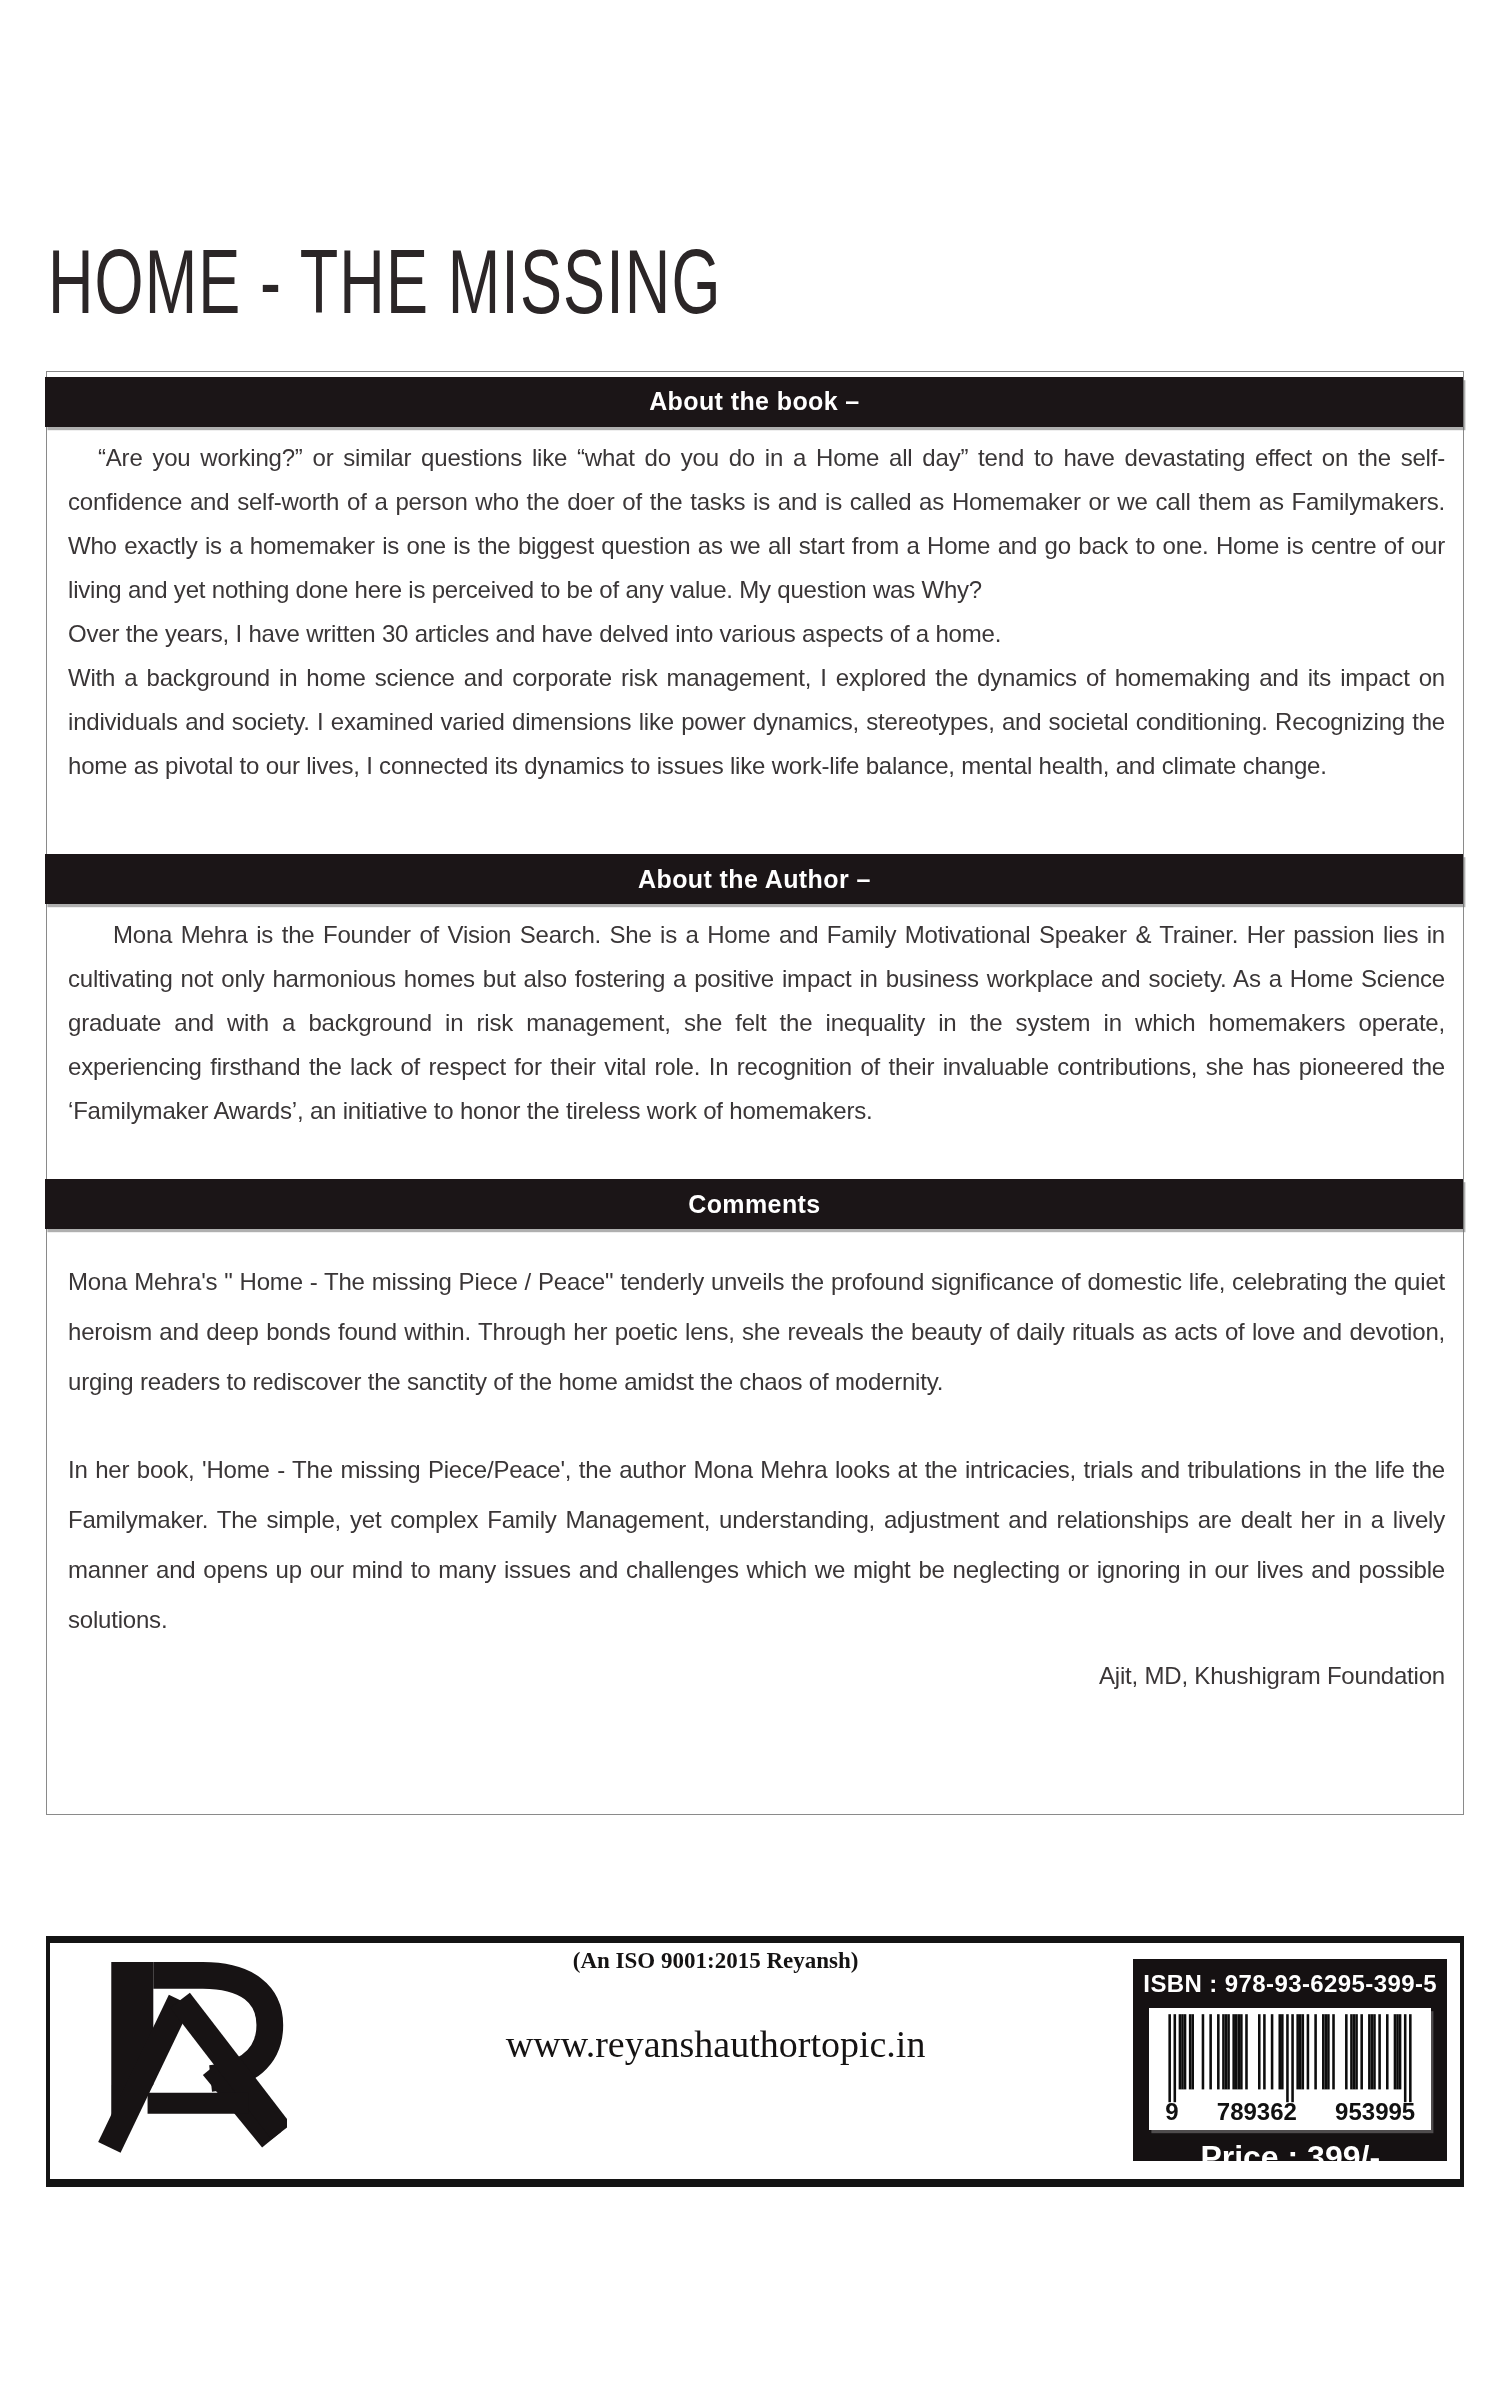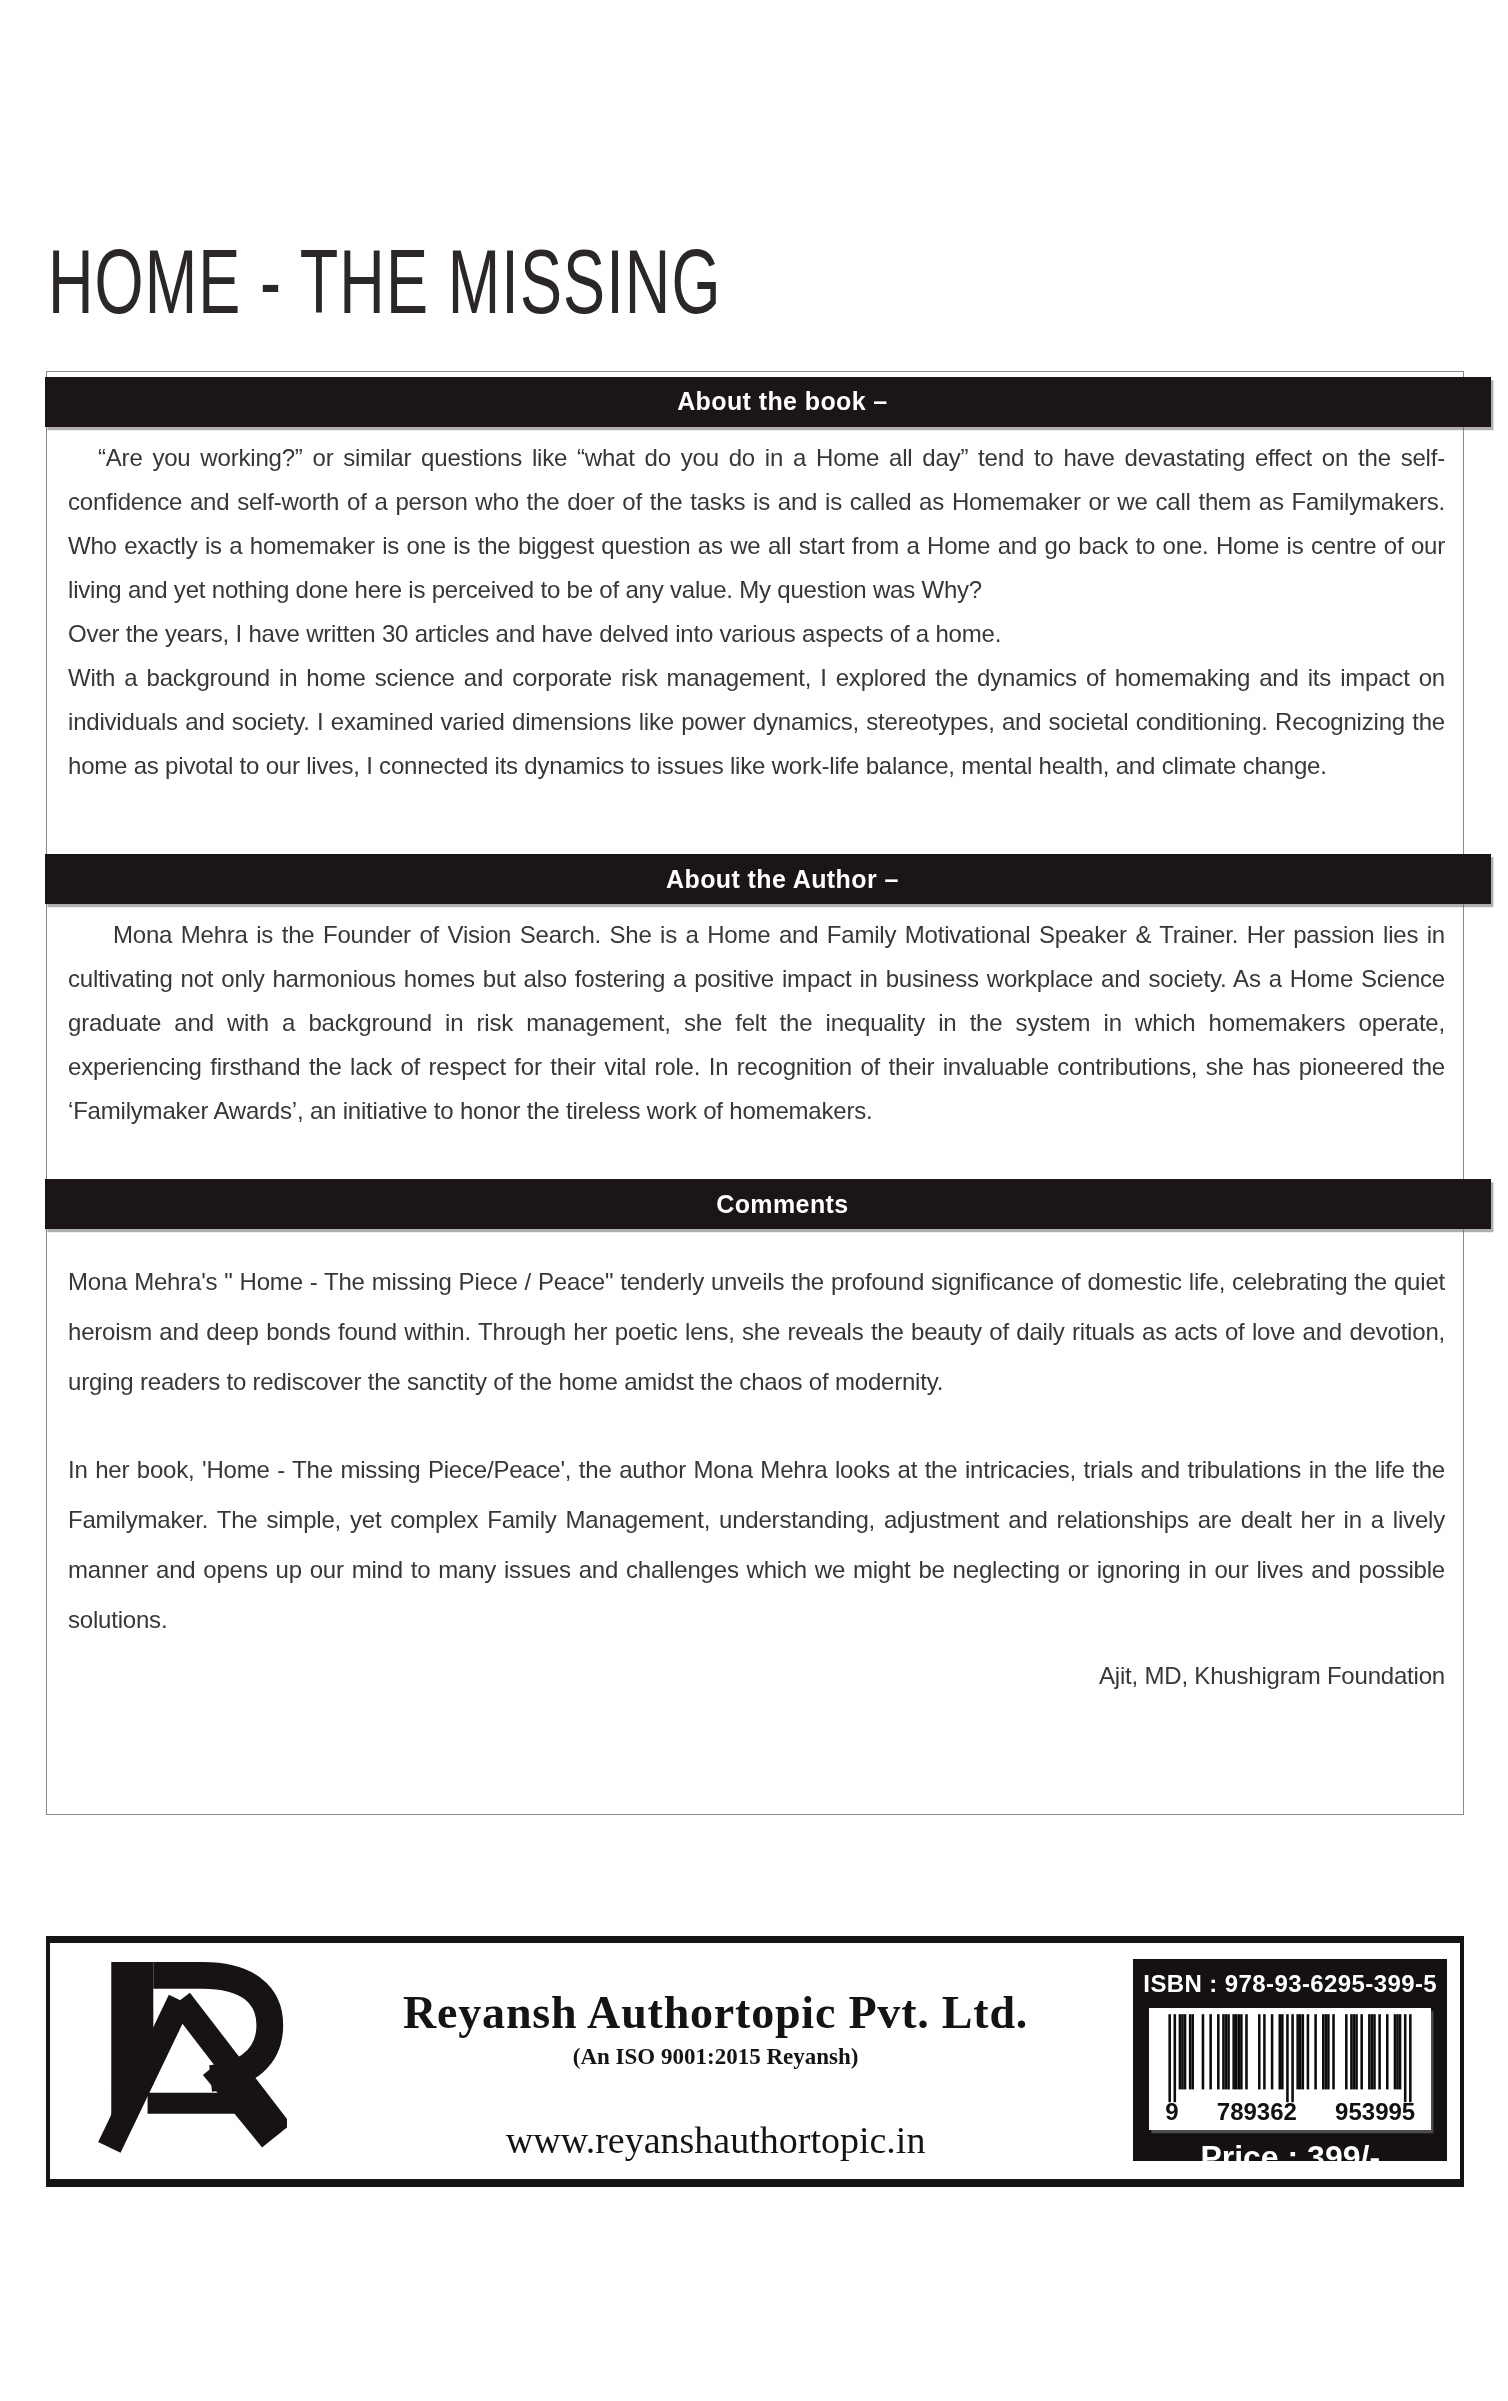--- a/index.html
+++ b/index.html
@@ -34,21 +34,20 @@
   .content-box {
     position:absolute; left:46px; top:371px; width:1418px; height:1444px;
     border:1.6px solid #8a8a8a; box-sizing:border-box; background:#fff;
   }
   .bar {
     position:absolute; left:-1.6px; width:1418px; height:50px;
     background:#1b1517; color:#ffffff;
     display:flex; align-items:center; justify-content:center;
     font-size:25px; font-weight:bold; letter-spacing:0.4px;
     box-shadow:2.4px 3.2px 0 rgba(110,110,110,.55);
-    padding-left:28px;
   }
   .bar-book    { top:4.8px; }
   .bar-author  { top:482px; }
   .bar-comments{ top:807px; }
 
   .textblock {
     position:absolute; left:21px; width:1377px;
     color:#3a3637; font-size:24px; line-height:44px;
     text-align:justify; letter-spacing:-0.2px;
   }
@@ -141,21 +140,20 @@
           <path d="M30 7 L56 7 C79 7 91 17 91 33 C91 50 79 59 60 61" fill="none" stroke-width="14"></path>
           <line x1="61" y1="55" x2="92" y2="93" stroke-width="13"></line>
           <line x1="44" y1="20" x2="7" y2="97" stroke-width="13"></line>
           <line x1="44" y1="20" x2="97" y2="89" stroke-width="13"></line>
           <line x1="27" y1="74" x2="80" y2="74" stroke-width="11"></line>
         </g>
       </svg>
     </div>
 
     <div class="pub-mid">
-      <div class="pub-name">Reyansh Authortopic Pvt. Ltd.</div>
       <div class="pub-iso">(An ISO 9001:2015 Reyansh)</div>
       <div class="pub-site">www.reyanshauthortopic.in</div>
     </div>
 
     <div class="isbn-panel">
       <div class="isbn-label">ISBN : 978-93-6295-399-5</div>
       <div class="barcode-box">
         <svg id="barcode-svg" class="barcode-svg" width="264" height="90" viewBox="0 0 330 112">
             <rect x="13.0" y="0" width="3.2" height="110" fill="#0d0d0d"></rect>
             <rect x="19.4" y="0" width="3.2" height="110" fill="#0d0d0d"></rect>

